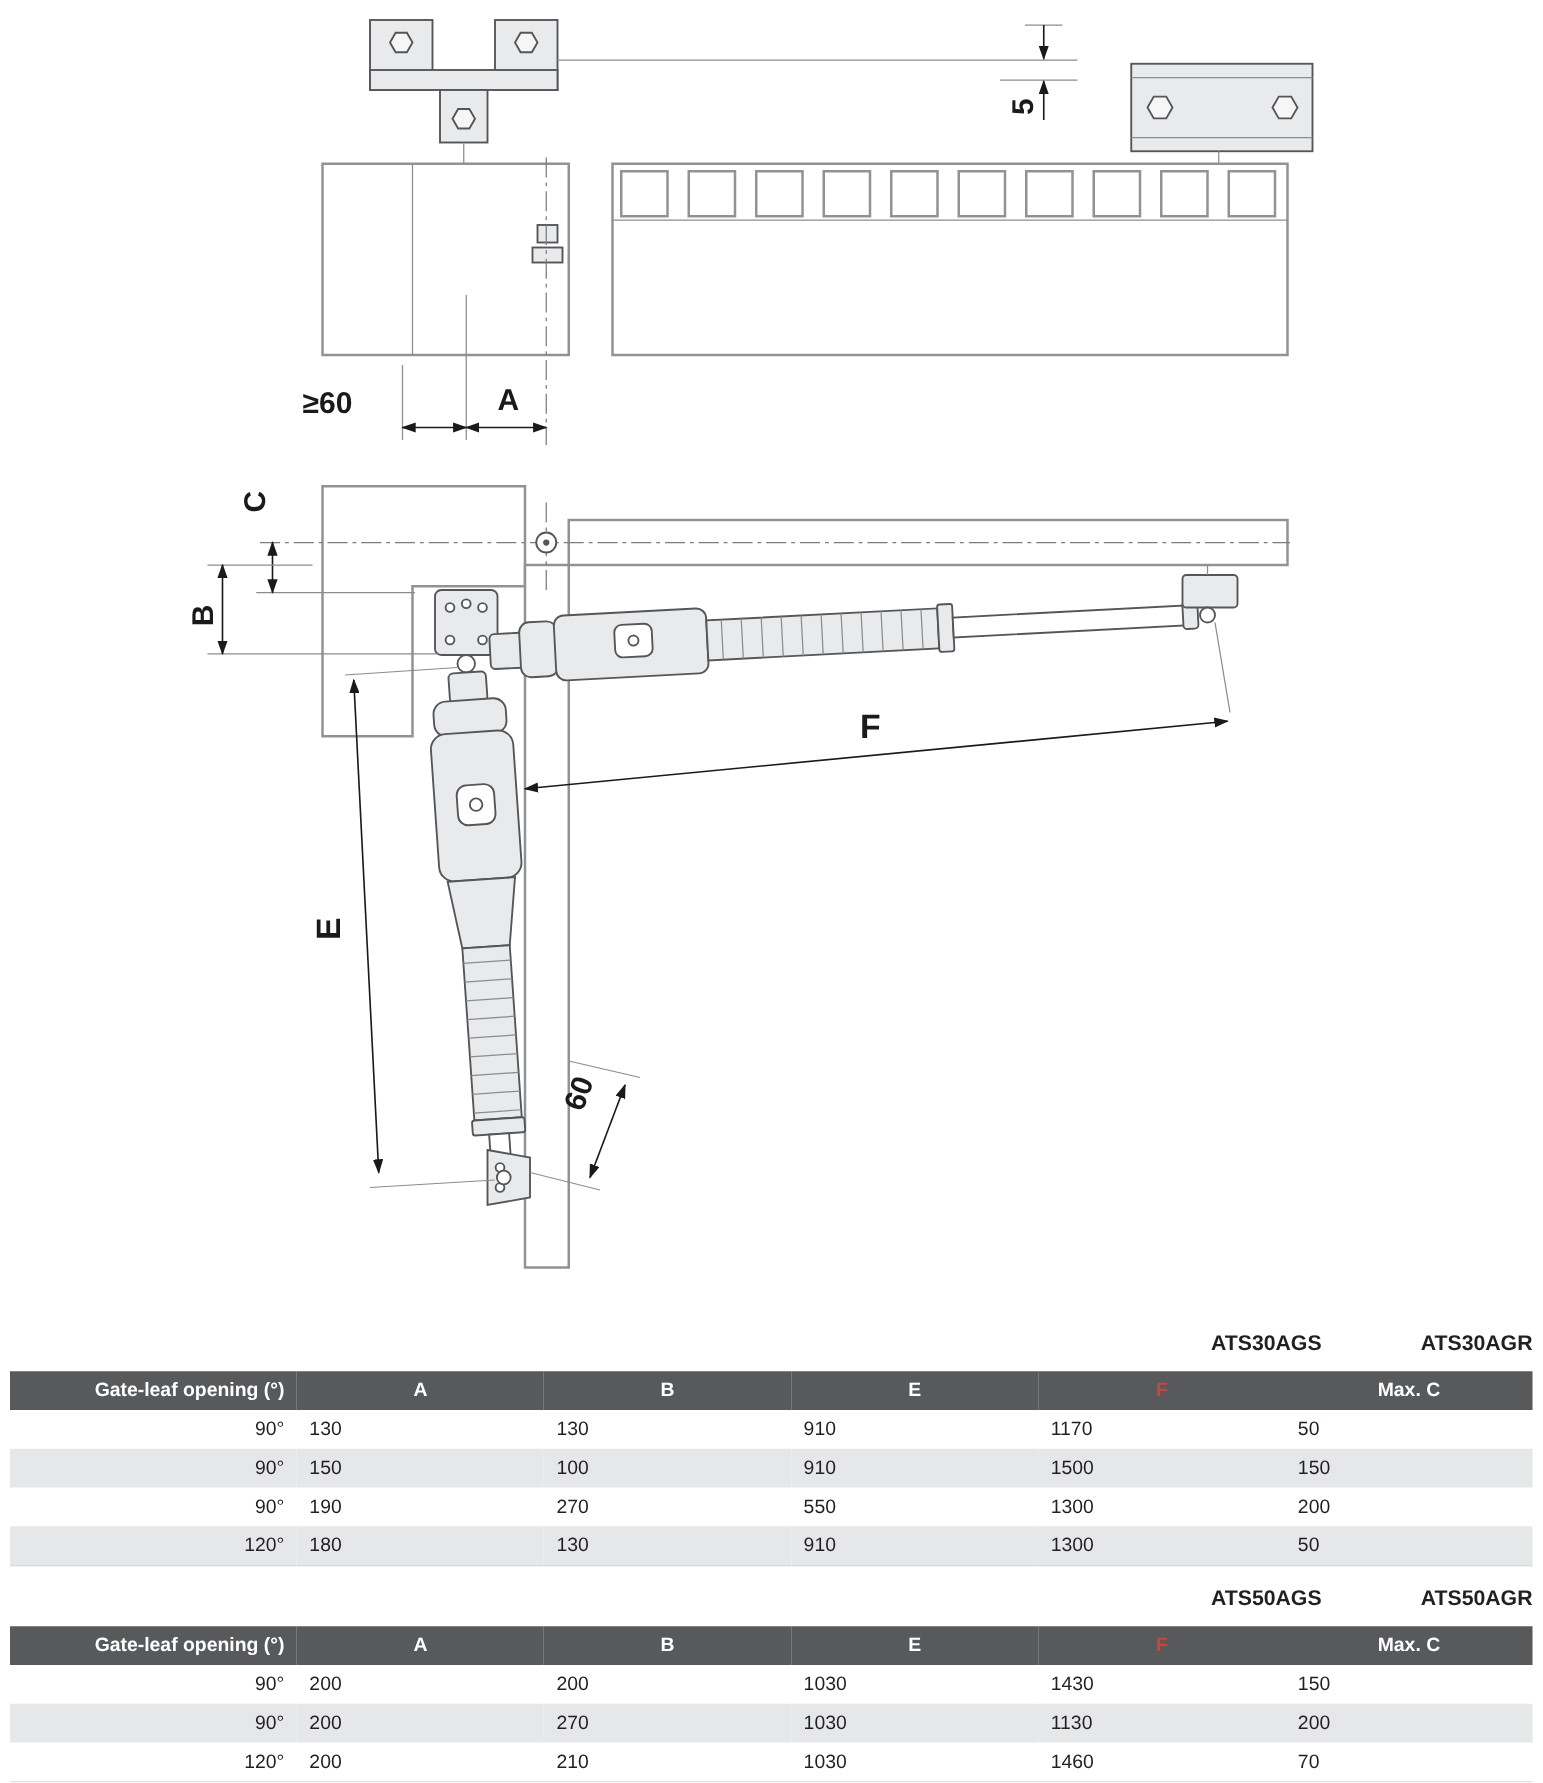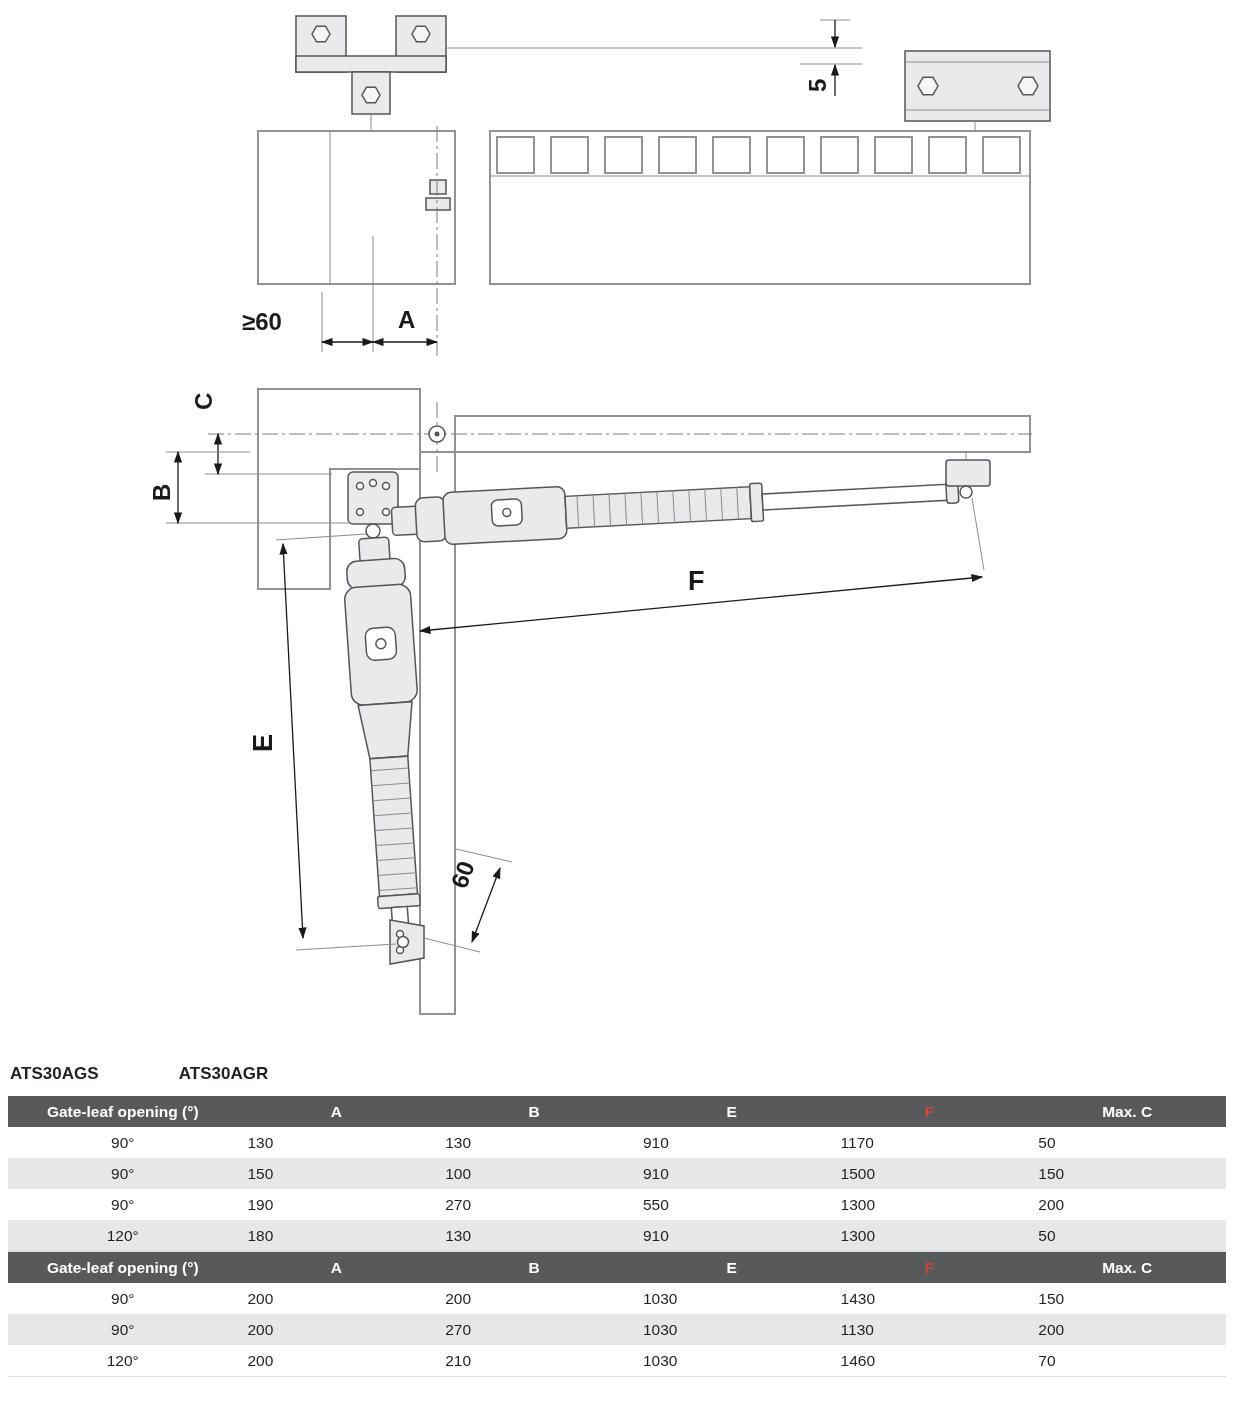--- a/index.html
+++ b/index.html
@@ -12,27 +12,27 @@
   .bolt{fill:#f6f6f6;stroke:#55565a;stroke-width:1.5;}
   .outline{fill:#fff;stroke:#909295;stroke-width:2;}
   .thin{stroke:#8a8c8e;stroke-width:1;fill:none;}
   .cl{stroke:#7a7c7e;stroke-width:1;fill:none;stroke-dasharray:16 4 3 4;}
   .dim{stroke:#1a1a1a;stroke-width:1.3;fill:none;}
   .dimlbl{font-family:"Liberation Sans",sans-serif;font-weight:bold;font-size:24px;fill:#1a1a1a;}
   .f26{font-size:27px;}
 
   
   .section{margin:0 8px;}
-  .model-row{font-weight:bold;font-size:17px;margin:16px 0 12px 2px;}
+  .model-row{font-weight:bold;font-size:17px;margin:16px 0 12px 2px;text-align:right;}
   .model-row span{display:inline-block;min-width:164px;}
   table.dims{width:100%;border-collapse:collapse;table-layout:fixed;
              border-bottom:1px solid #d9dadb;font-size:15.5px;}
   table.dims th{background:var(--table-header-bg,#58595b);color:var(--table-header-text,#fff);
                 font-weight:bold;height:27px;padding:2px 10px;text-align:center;}
-  table.dims th.c0, table.dims td.c0{text-align:center;width:17.2%;}
+  table.dims th.c0, table.dims td.c0{text-align:right;width:17.2%;}
   table.dims th.f-red{color:var(--f-header-red,#cb4844);}
   table.dims td{height:27px;padding:2px 10px;text-align:left;color:#231f20;}
   table.dims tbody tr:nth-child(even){background:var(--row-alt-bg,#e6e7e8);}
   .spacer-top{height:4px;}
 </style>
 </head>
 <body>
 
 
 
@@ -270,20 +270,24 @@
         <td>910</td>
         <td>1300</td>
         <td>50</td>
       </tr>
     </tbody>
   </table>
 </div>
 
 
 <div class="section">
+  <div class="model-row">
+    <span>ATS50AGS</span>
+    <span>ATS50AGR</span>
+  </div>
   <table class="dims">
     <thead>
       <tr>
         <th class="c0">Gate-leaf opening (°)</th>
         <th>A</th>
         <th>B</th>
         <th>E</th>
         <th class="f-red">F</th>
         <th>Max. C</th>
       </tr>

